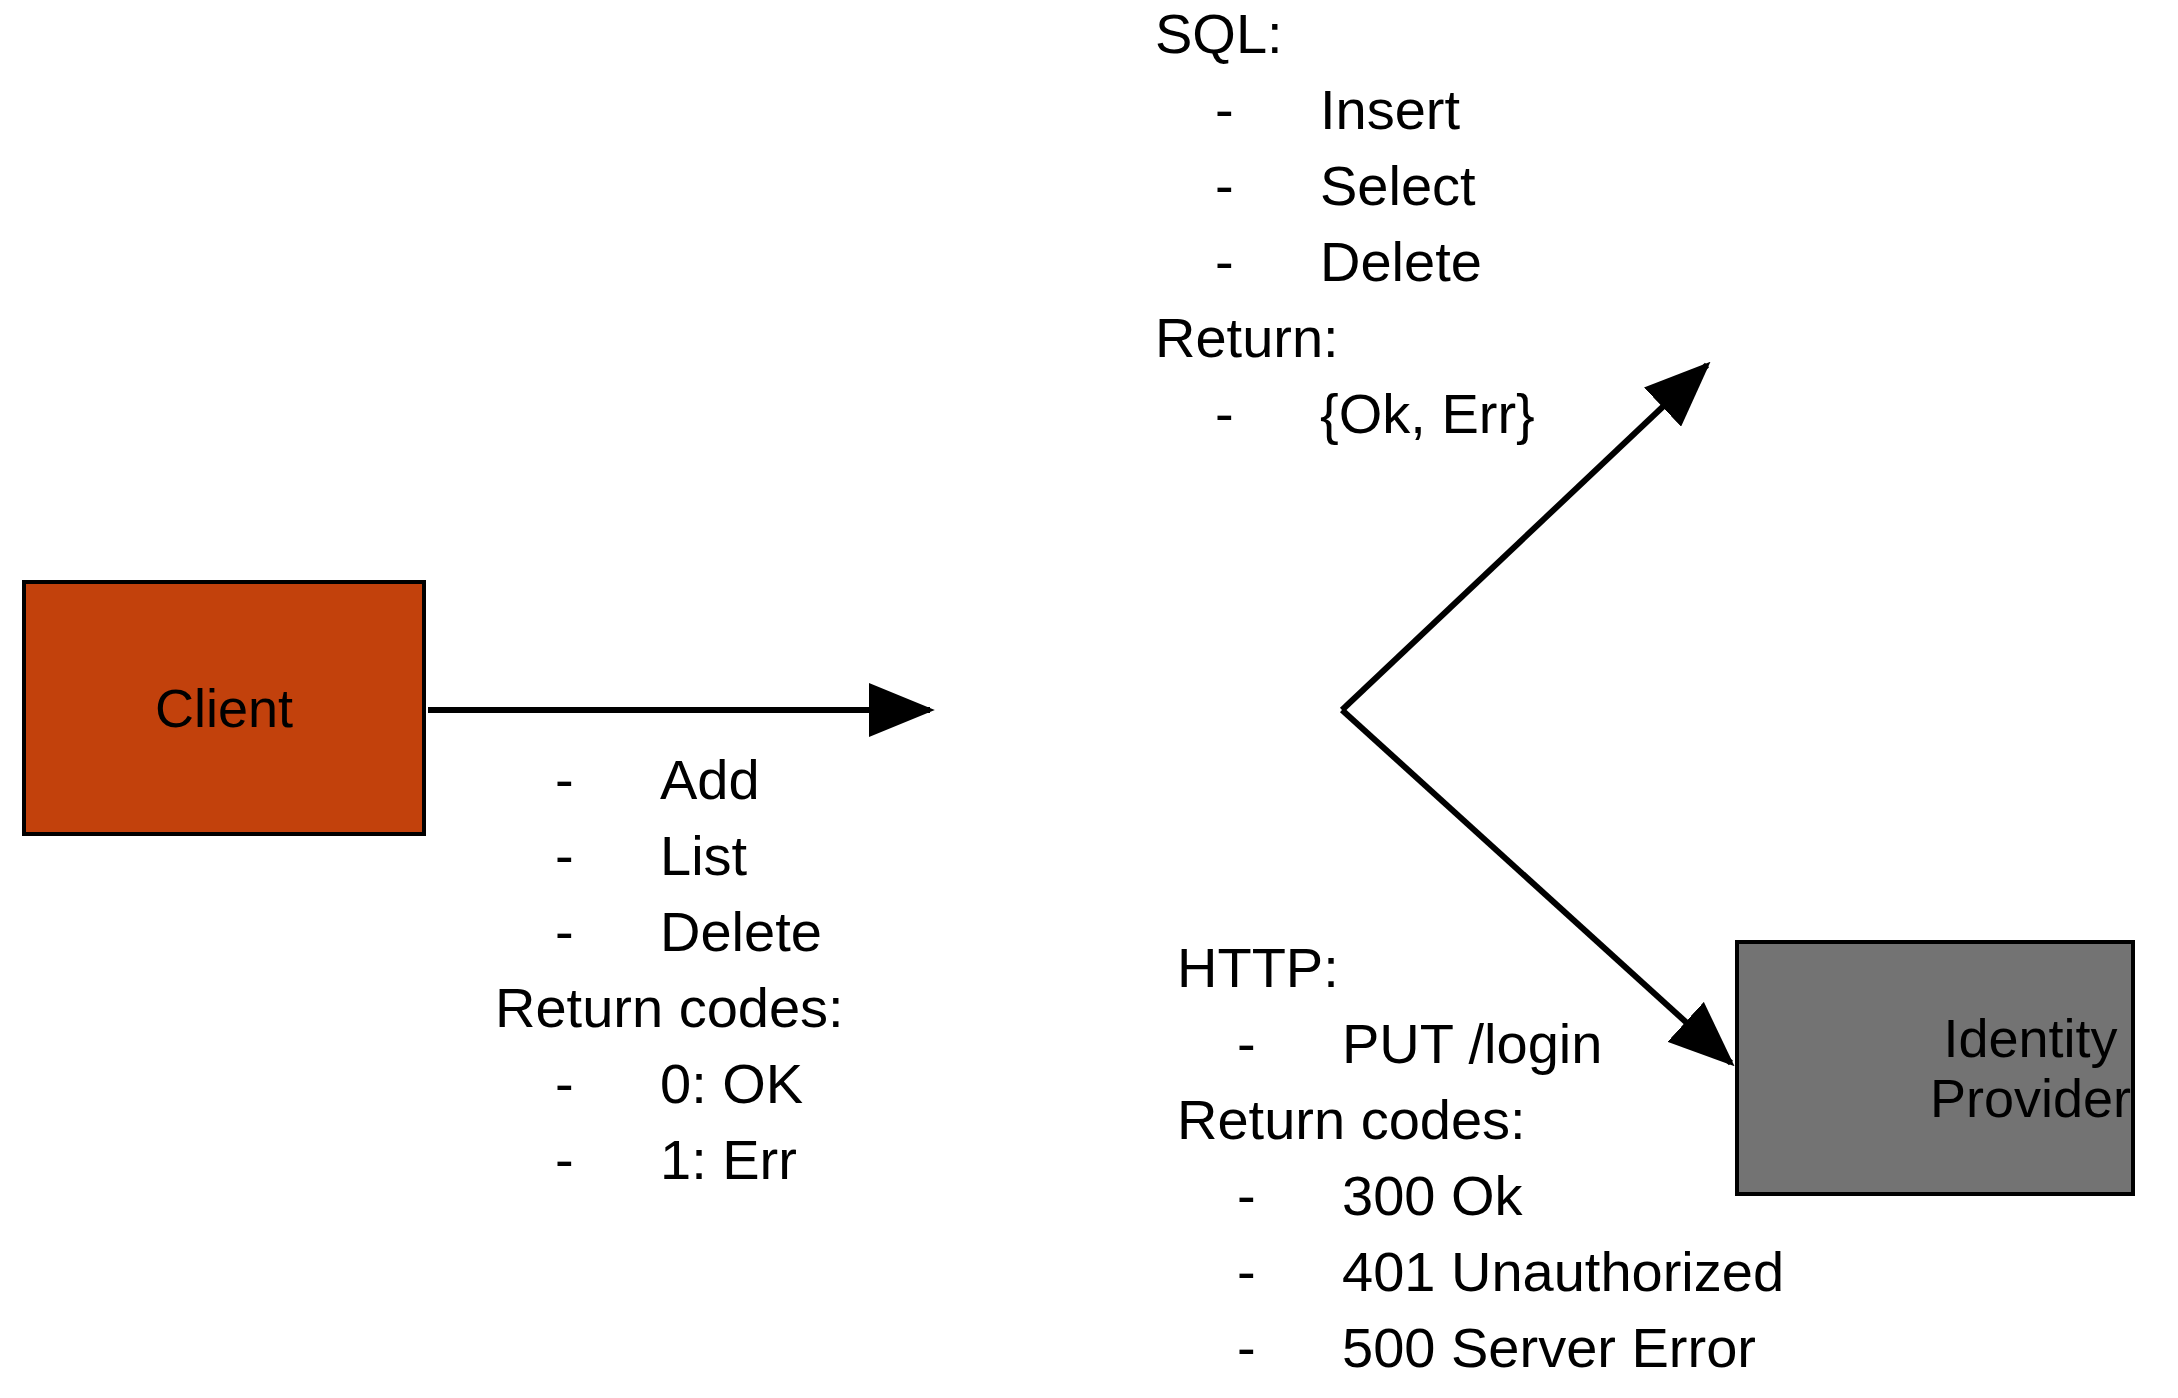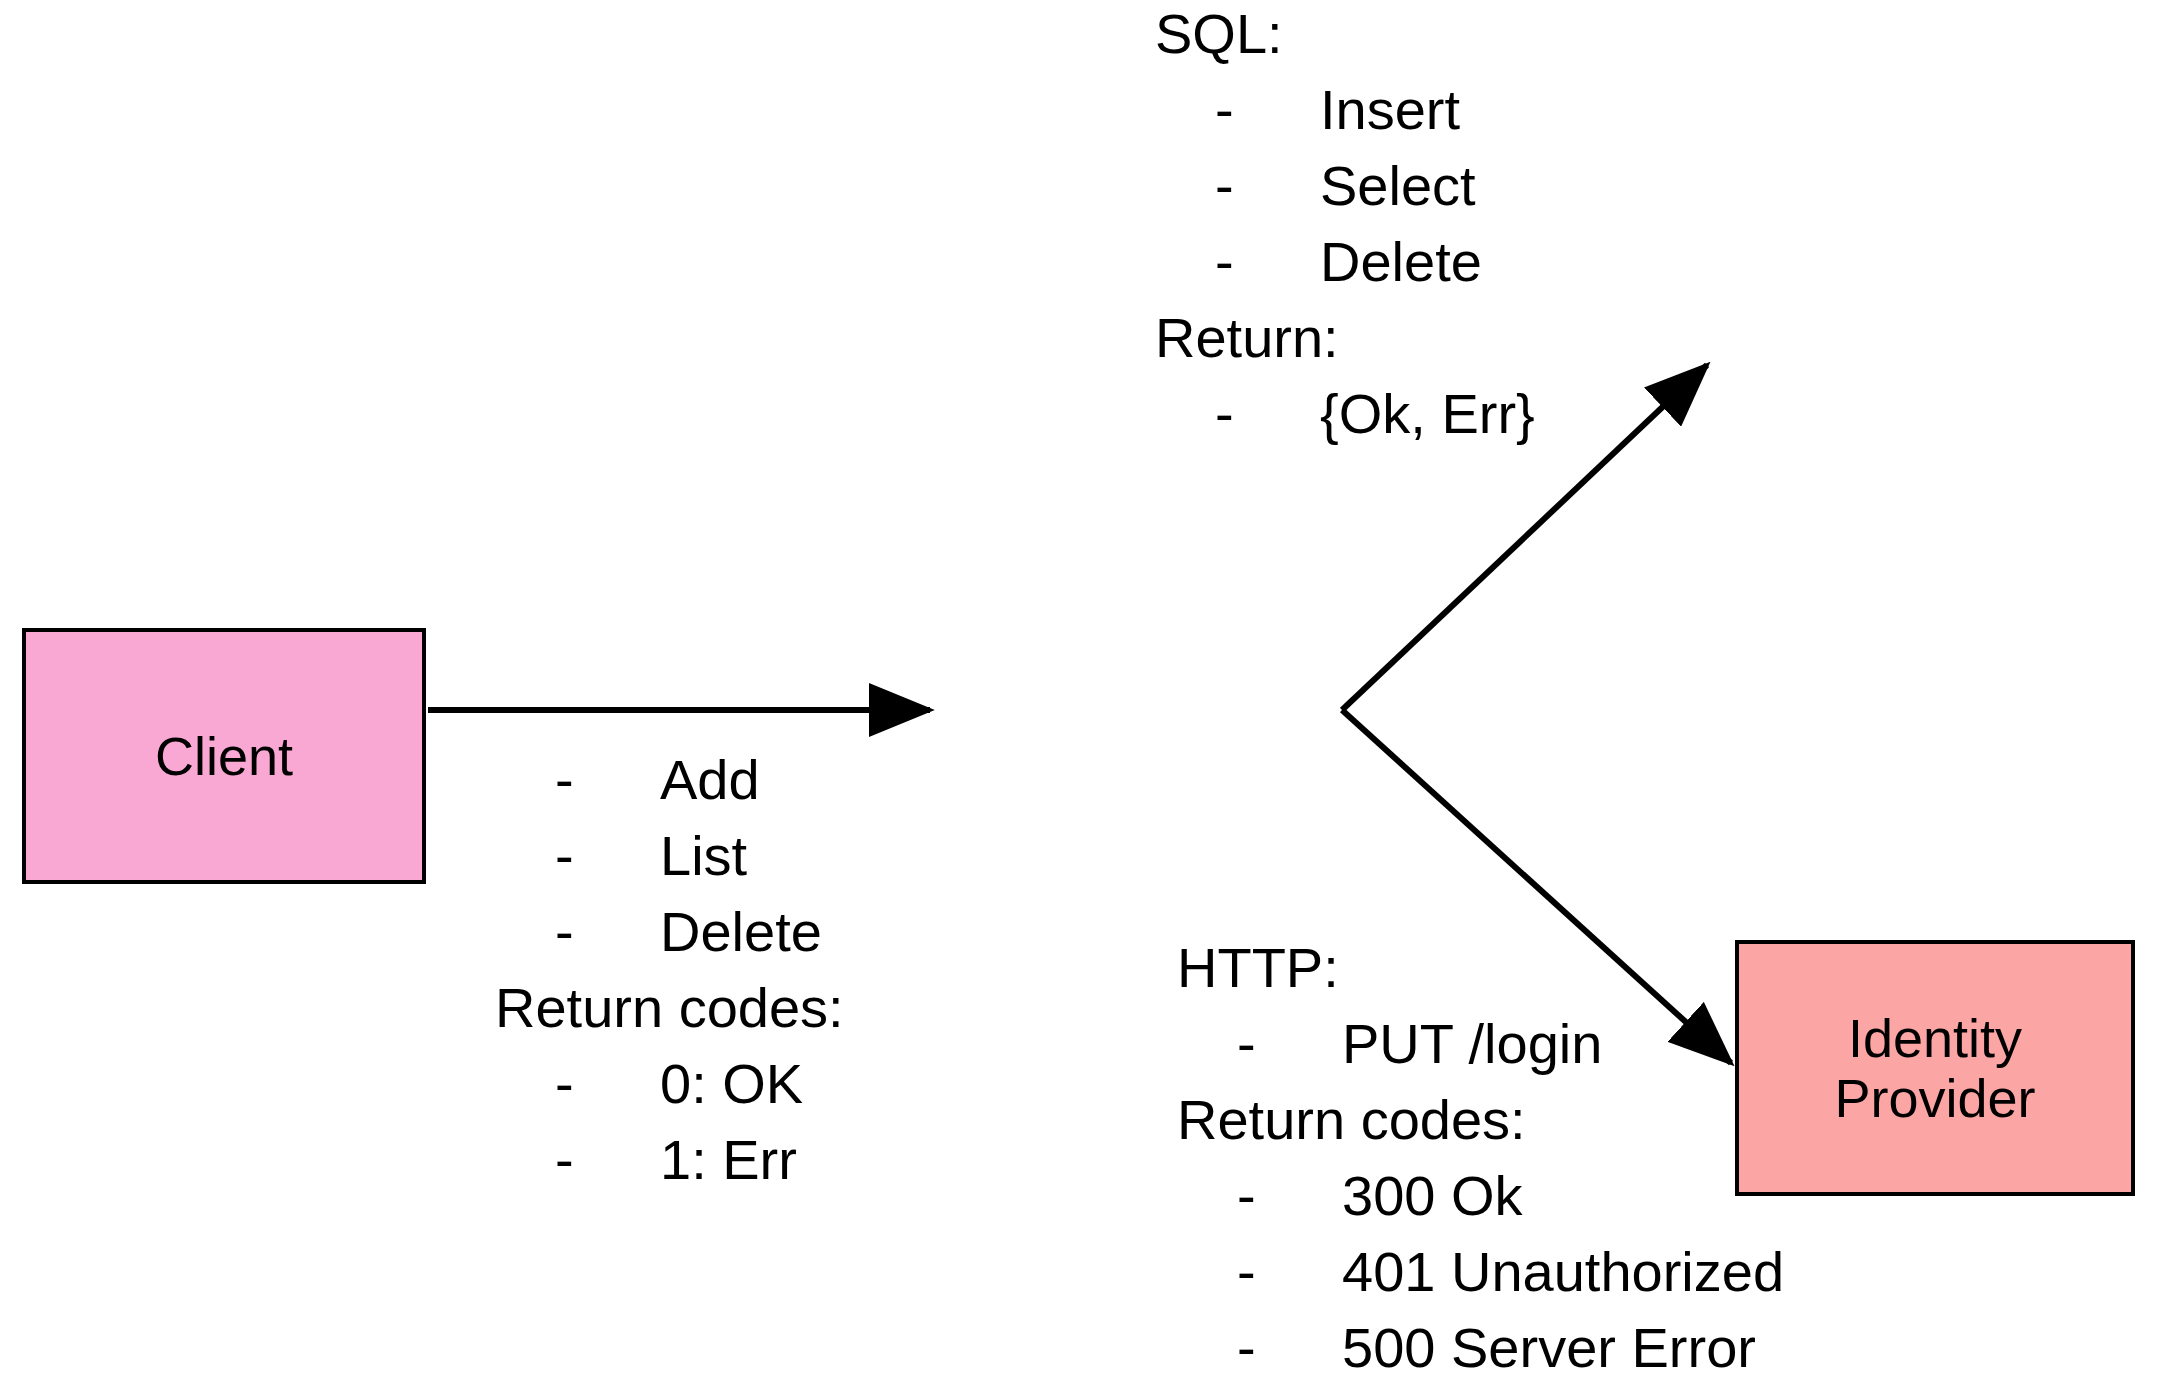--- a/index.html
+++ b/index.html
@@ -36,22 +36,22 @@
     align-items: center;
     justify-content: center;
     text-align: center;
     line-height: 1.12;
     font-size: 54px;
     color: #000000;
   }
   .node.box {
     border: 4px solid #000000;
   }
-  .node-yellow { background: #f9a8d4; margin-top: 48px; }
-  .node-gray   { background: #fca5a5; }
+  .node-yellow { background: #c2410c; }
+  .node-gray   { background: #737373; justify-content: flex-end; }
 
   #node-client {
     left: 22px;  top: 580px;
     width: 404px; height: 256px;
   }
   #node-backend {
     left: 935px; top: 578px;
     width: 405px; height: 260px;
   }
   #node-idp {

